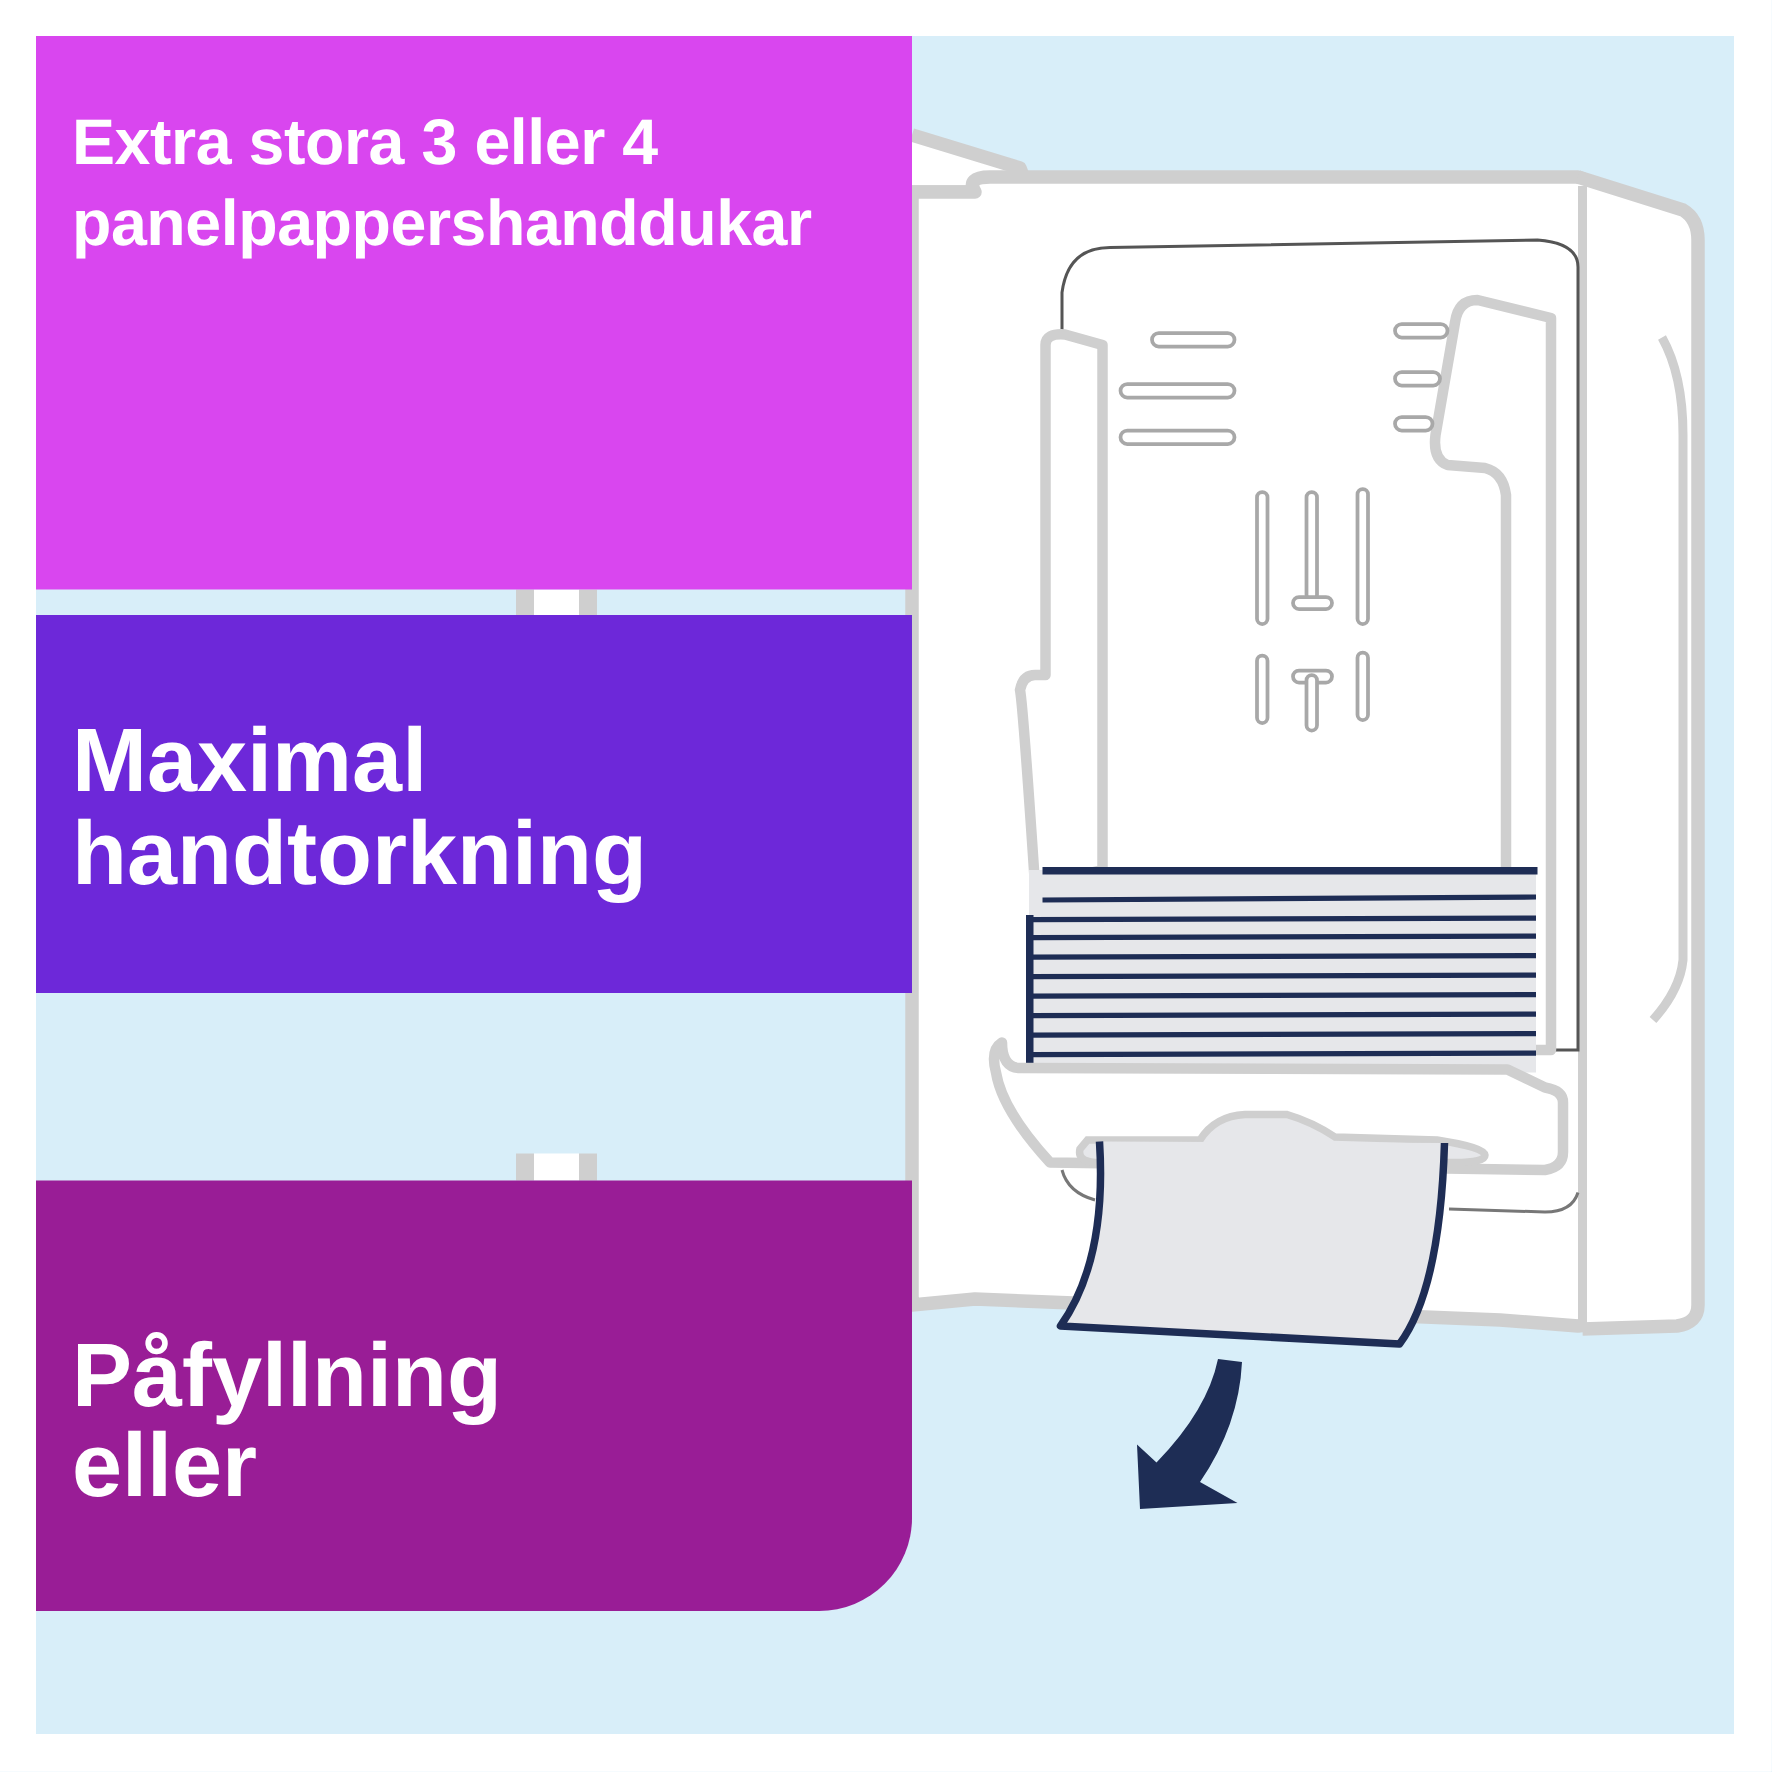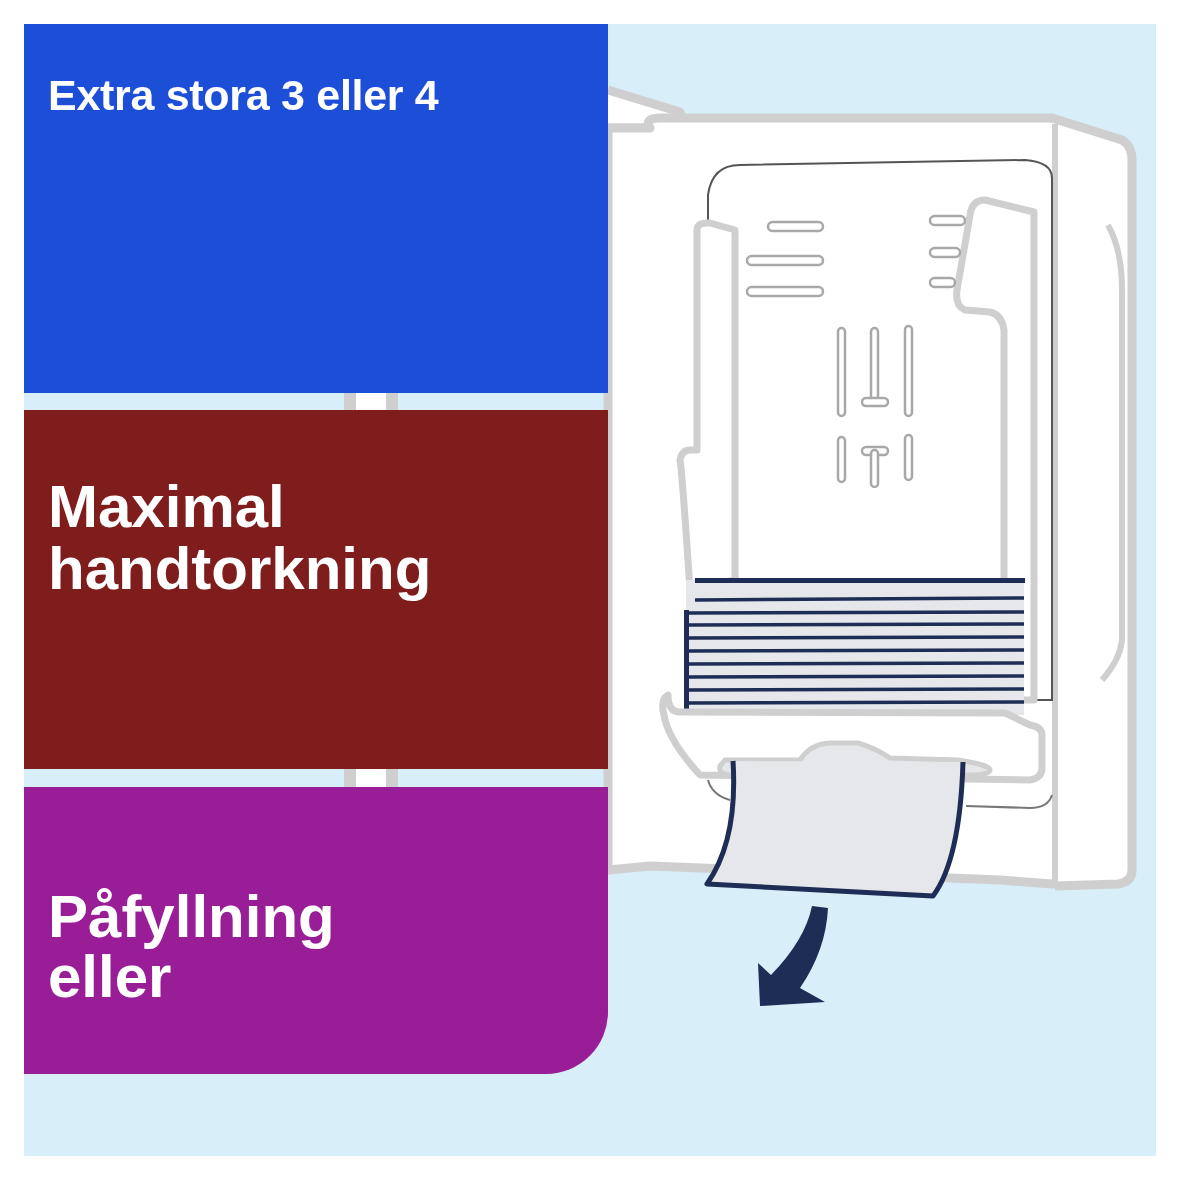--- a/index.html
+++ b/index.html
@@ -2,23 +2,23 @@
 <html><head>
 <meta charset="utf-8">
 <style>
   html, body { margin: 0; padding: 0; background: #ffffff; }
   body { width: 1181px; height: 1181px; position: relative; overflow: hidden;
          font-family: "Liberation Sans", sans-serif; }
   .bg-panel { position: absolute; left: 24px; top: 24px; width: 1132px; height: 1132px; background: #d8eef9; }
   .illus { position: absolute; left: 0; top: 0; width: 1181px; height: 1181px; }
   .box { position: absolute; left: 24px; width: 584px; color: #ffffff; font-weight: bold; box-sizing: border-box; }
   .box .txt { position: absolute; left: 24px; line-height: 1.0; }
-  .box1 { top: 24px; height: 369px; background: #1d4ed8; }
+  .box1 { top: 24px; height: 369px; background: #d946ef; }
   .box1 .txt { top: 44px; font-size: 43px; line-height: 54px; letter-spacing: -0.3px; }
-  .box2 { top: 410px; height: 359px; background: #7f1d1d; }
+  .box2 { top: 410px; height: 252px; background: #6d28d9; }
   .box2 .txt { top: 66px; font-size: 60px; line-height: 62px; }
   .box3 { top: 787px; height: 287px; background: #991d96; border-bottom-right-radius: 62px; }
   .box3 .txt { top: 100px; font-size: 60px; line-height: 60px; }
   .line { display: block; white-space: nowrap; }
 </style>
 </head>
 <body>
 
 <div class="bg-panel"></div>
 
@@ -87,20 +87,21 @@
 
   <path d="M733 761 Q738 840 707 884 L933 896 Q960 860 963 762 Z" fill="#e6e7ea" stroke="none"></path>
   <path d="M733 761 Q738 840 707 884 L933 896 Q960 860 963 762" fill="none" stroke="#1e2d55" stroke-width="5" stroke-linejoin="round"></path>
 
   <path d="M812 906 L828 908 Q826 950 800 988 L825 1002 L760 1006 L758 963 L771 975 Q805 940 812 906 Z" fill="#1e2d55"></path>
 </svg>
 
 <div class="box box1">
   <div class="txt">
     <span class="line">Extra stora 3 eller 4</span>
+    <span class="line">panelpappershanddukar</span>
   </div>
 </div>
 
 <div class="box box2">
   <div class="txt">
     <span class="line">Maximal</span>
     <span class="line">handtorkning</span>
   </div>
 </div>
 

